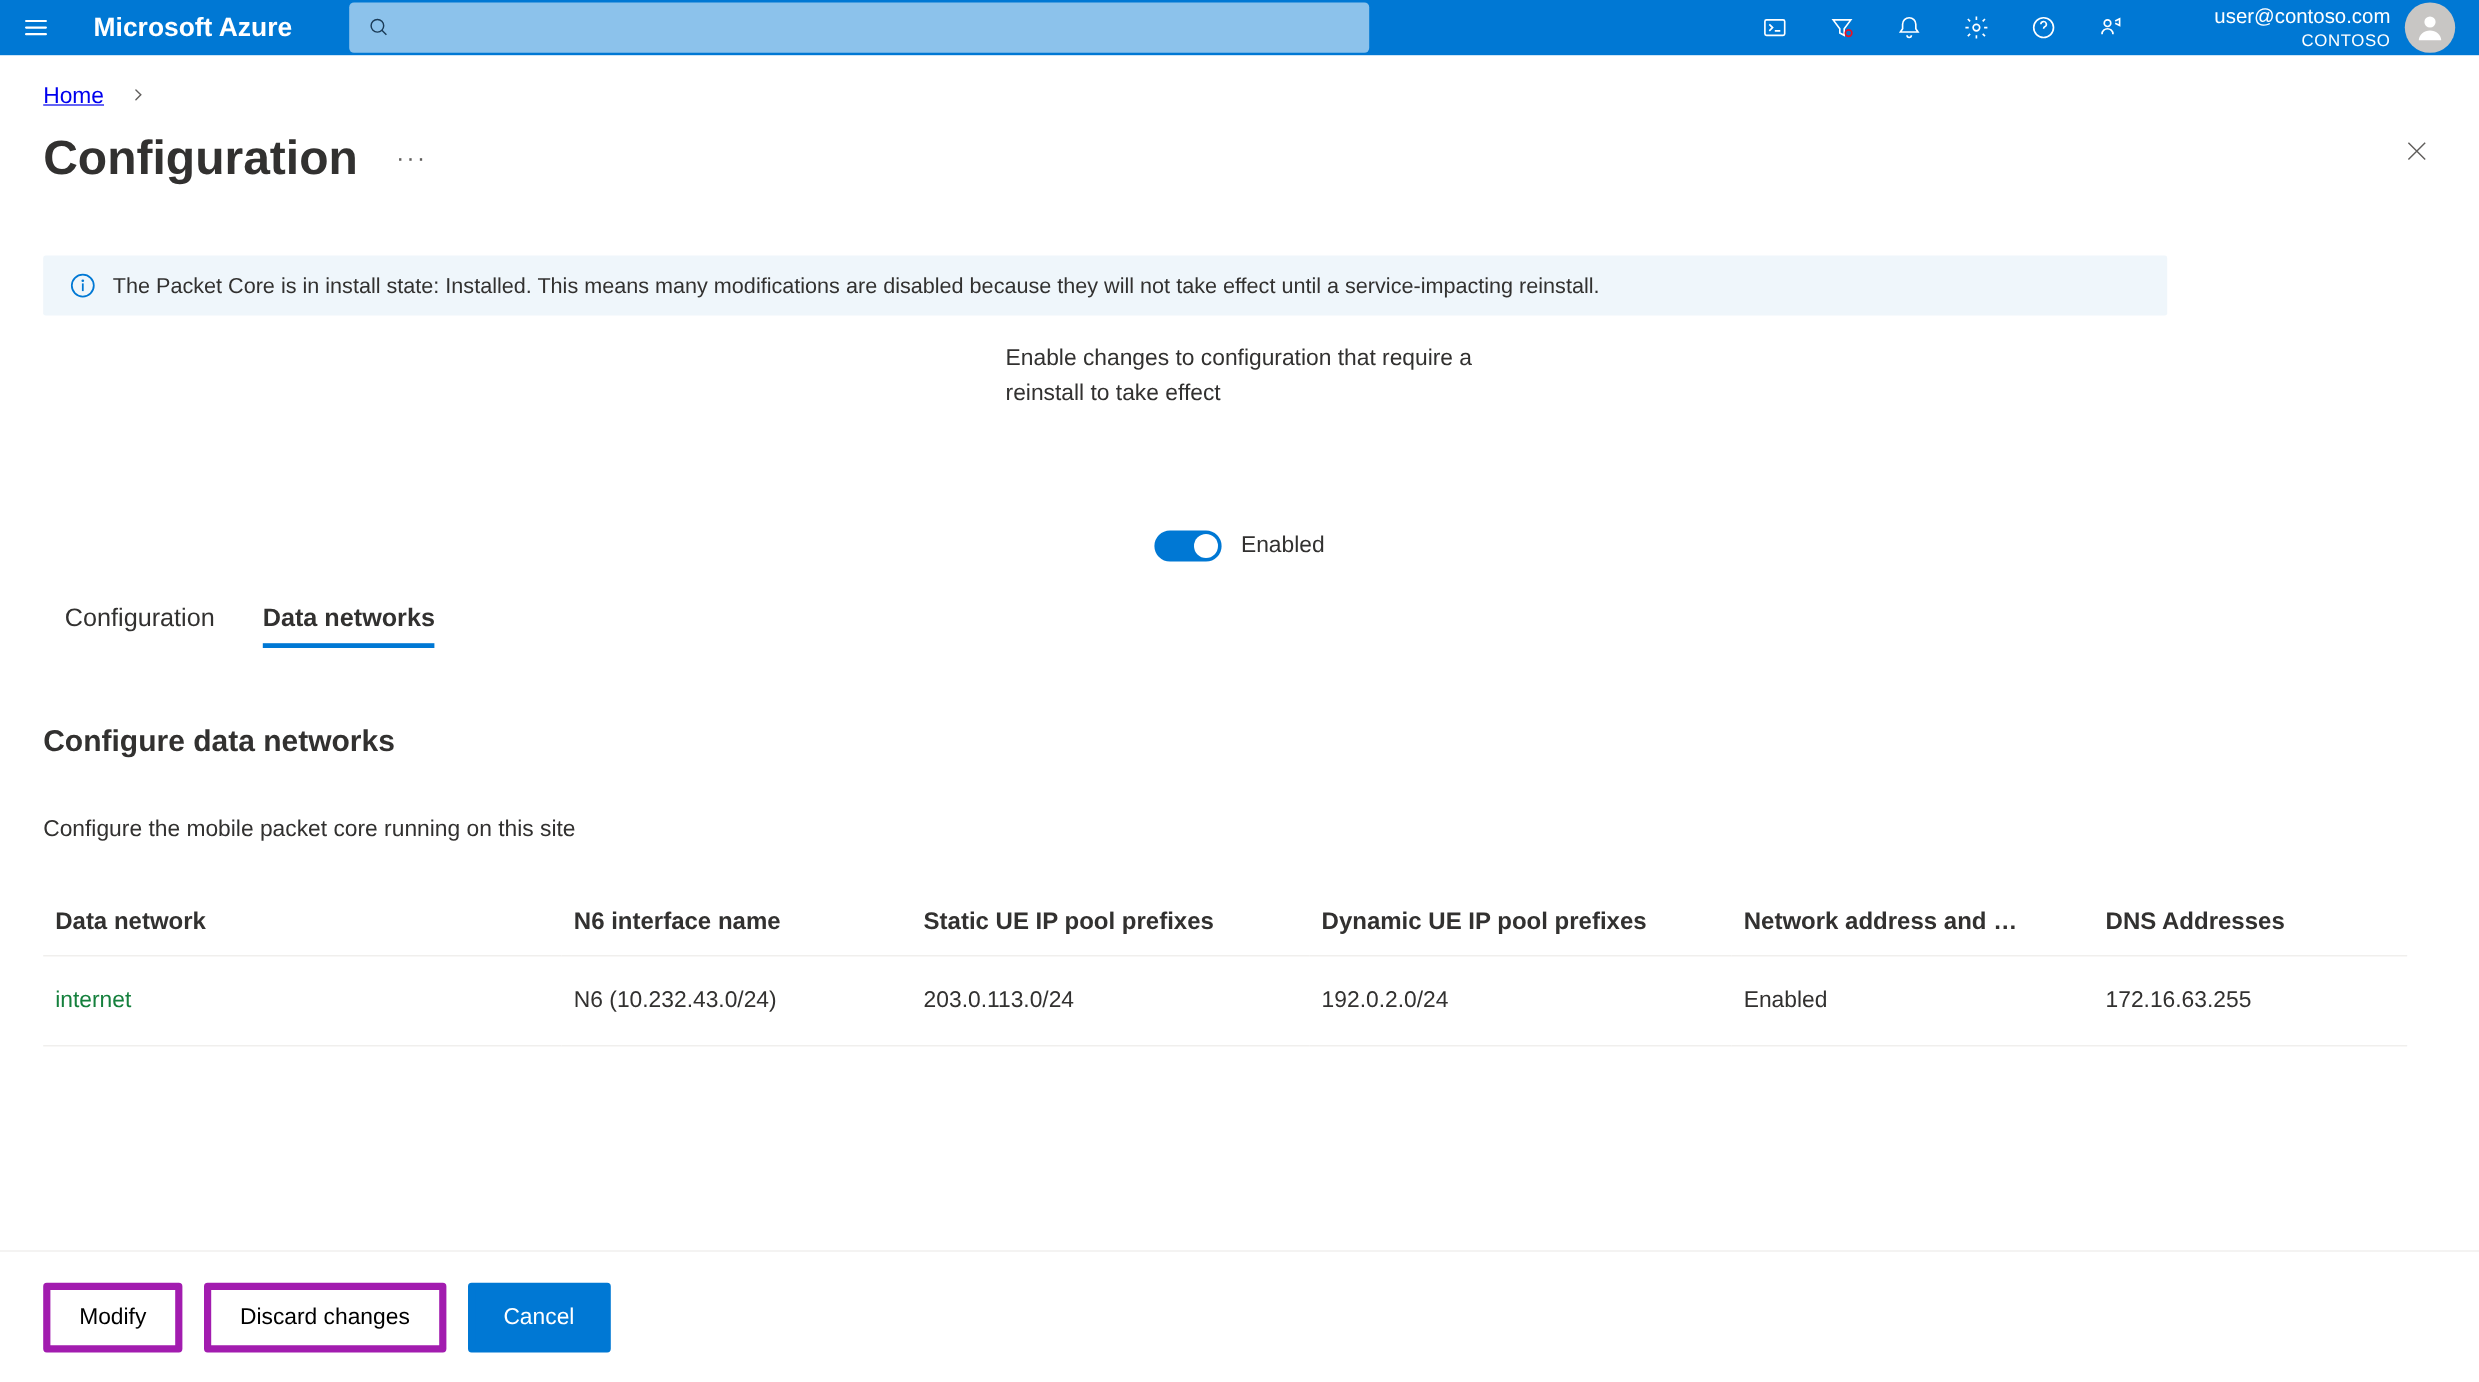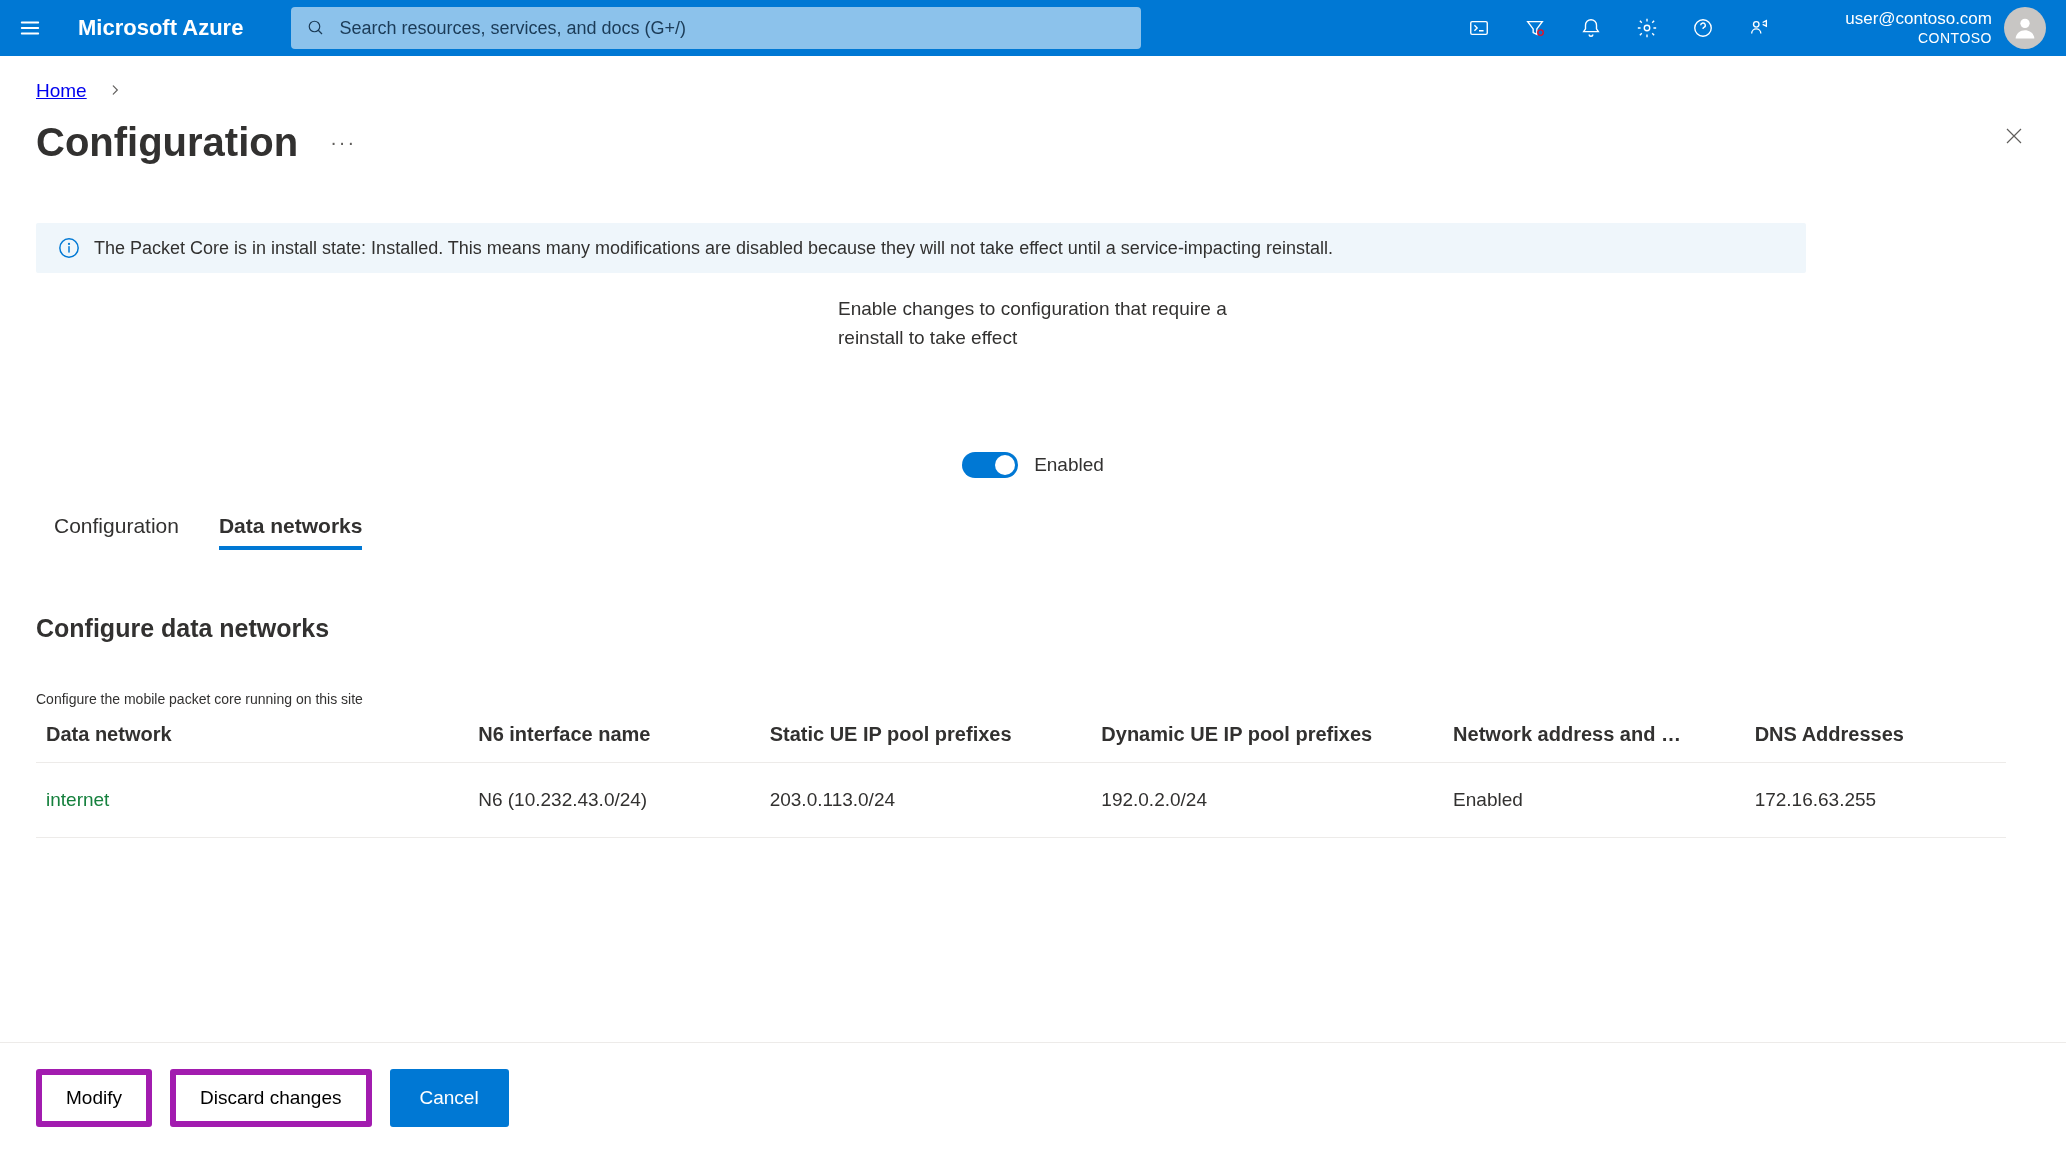--- a/index.html
+++ b/index.html
@@ -8,21 +8,21 @@
     font-size: 14px;
     color: #323130;
     background: #fff;
     width: 2066px;
     height: 1152px;
     overflow: hidden;
     position: relative;
   }
   
   .topbar {
-    height: 56px;
+    height: 46px;
     background: #0078d4;
     display: flex;
     align-items: center;
     color: #fff;
     padding: 0 20px 0 10px;
   }
   .hamburger {
     width: 40px; height: 40px;
     display:flex; align-items:center; justify-content:center;
     margin-right: 28px;
@@ -171,21 +171,21 @@
   .tab.active::after {
     content:""; position:absolute; left:0; right:0; bottom:-2px;
     height: 4px; background:#0078d4;
   }
 
   
   .section-title {
     font-size: 25px; font-weight:600; margin-bottom: 48px;
   }
   .section-sub {
-    font-size: 14px; 
+    font-size: 19px; margin-bottom: 38px;
   }
 
   
   .attach-btn-wrap {
     border: 2px solid #d83b01;
     display:inline-block;
     padding: 8px 18px 8px 8px;
     margin-bottom: 50px;
   }
   .attach-btn {
@@ -250,21 +250,20 @@
     <svg viewBox="0 0 24 24">
         <path d="M3 6h18M3 12h18M3 18h18" stroke="#fff" stroke-width="2" fill="none" stroke-linecap="round"></path>
       </svg>
   </div>
   <div class="brand">Microsoft Azure</div>
   <div class="search-wrap">
     <svg viewBox="0 0 24 24">
         <circle cx="10" cy="10" r="7" stroke="#1b3b57" stroke-width="1.6" fill="none"></circle>
         <path d="M15 15l5 5" stroke="#1b3b57" stroke-width="1.6"></path>
       </svg>
-    <input class="search-input" type="text" placeholder="Search resources, services, and docs (G+/)" style="">
   </div>
   <div class="topbar-spacer"></div>
   <div class="topbar-icons">
     <div class="topbar-icon">
       <svg viewBox="0 0 24 24">
           <rect x="3" y="5" width="18" height="14" rx="1.5"></rect>
           <path d="M7 9l3 3-3 3M12 15h5"></path>
         </svg>
     </div>
     <div class="topbar-icon">

